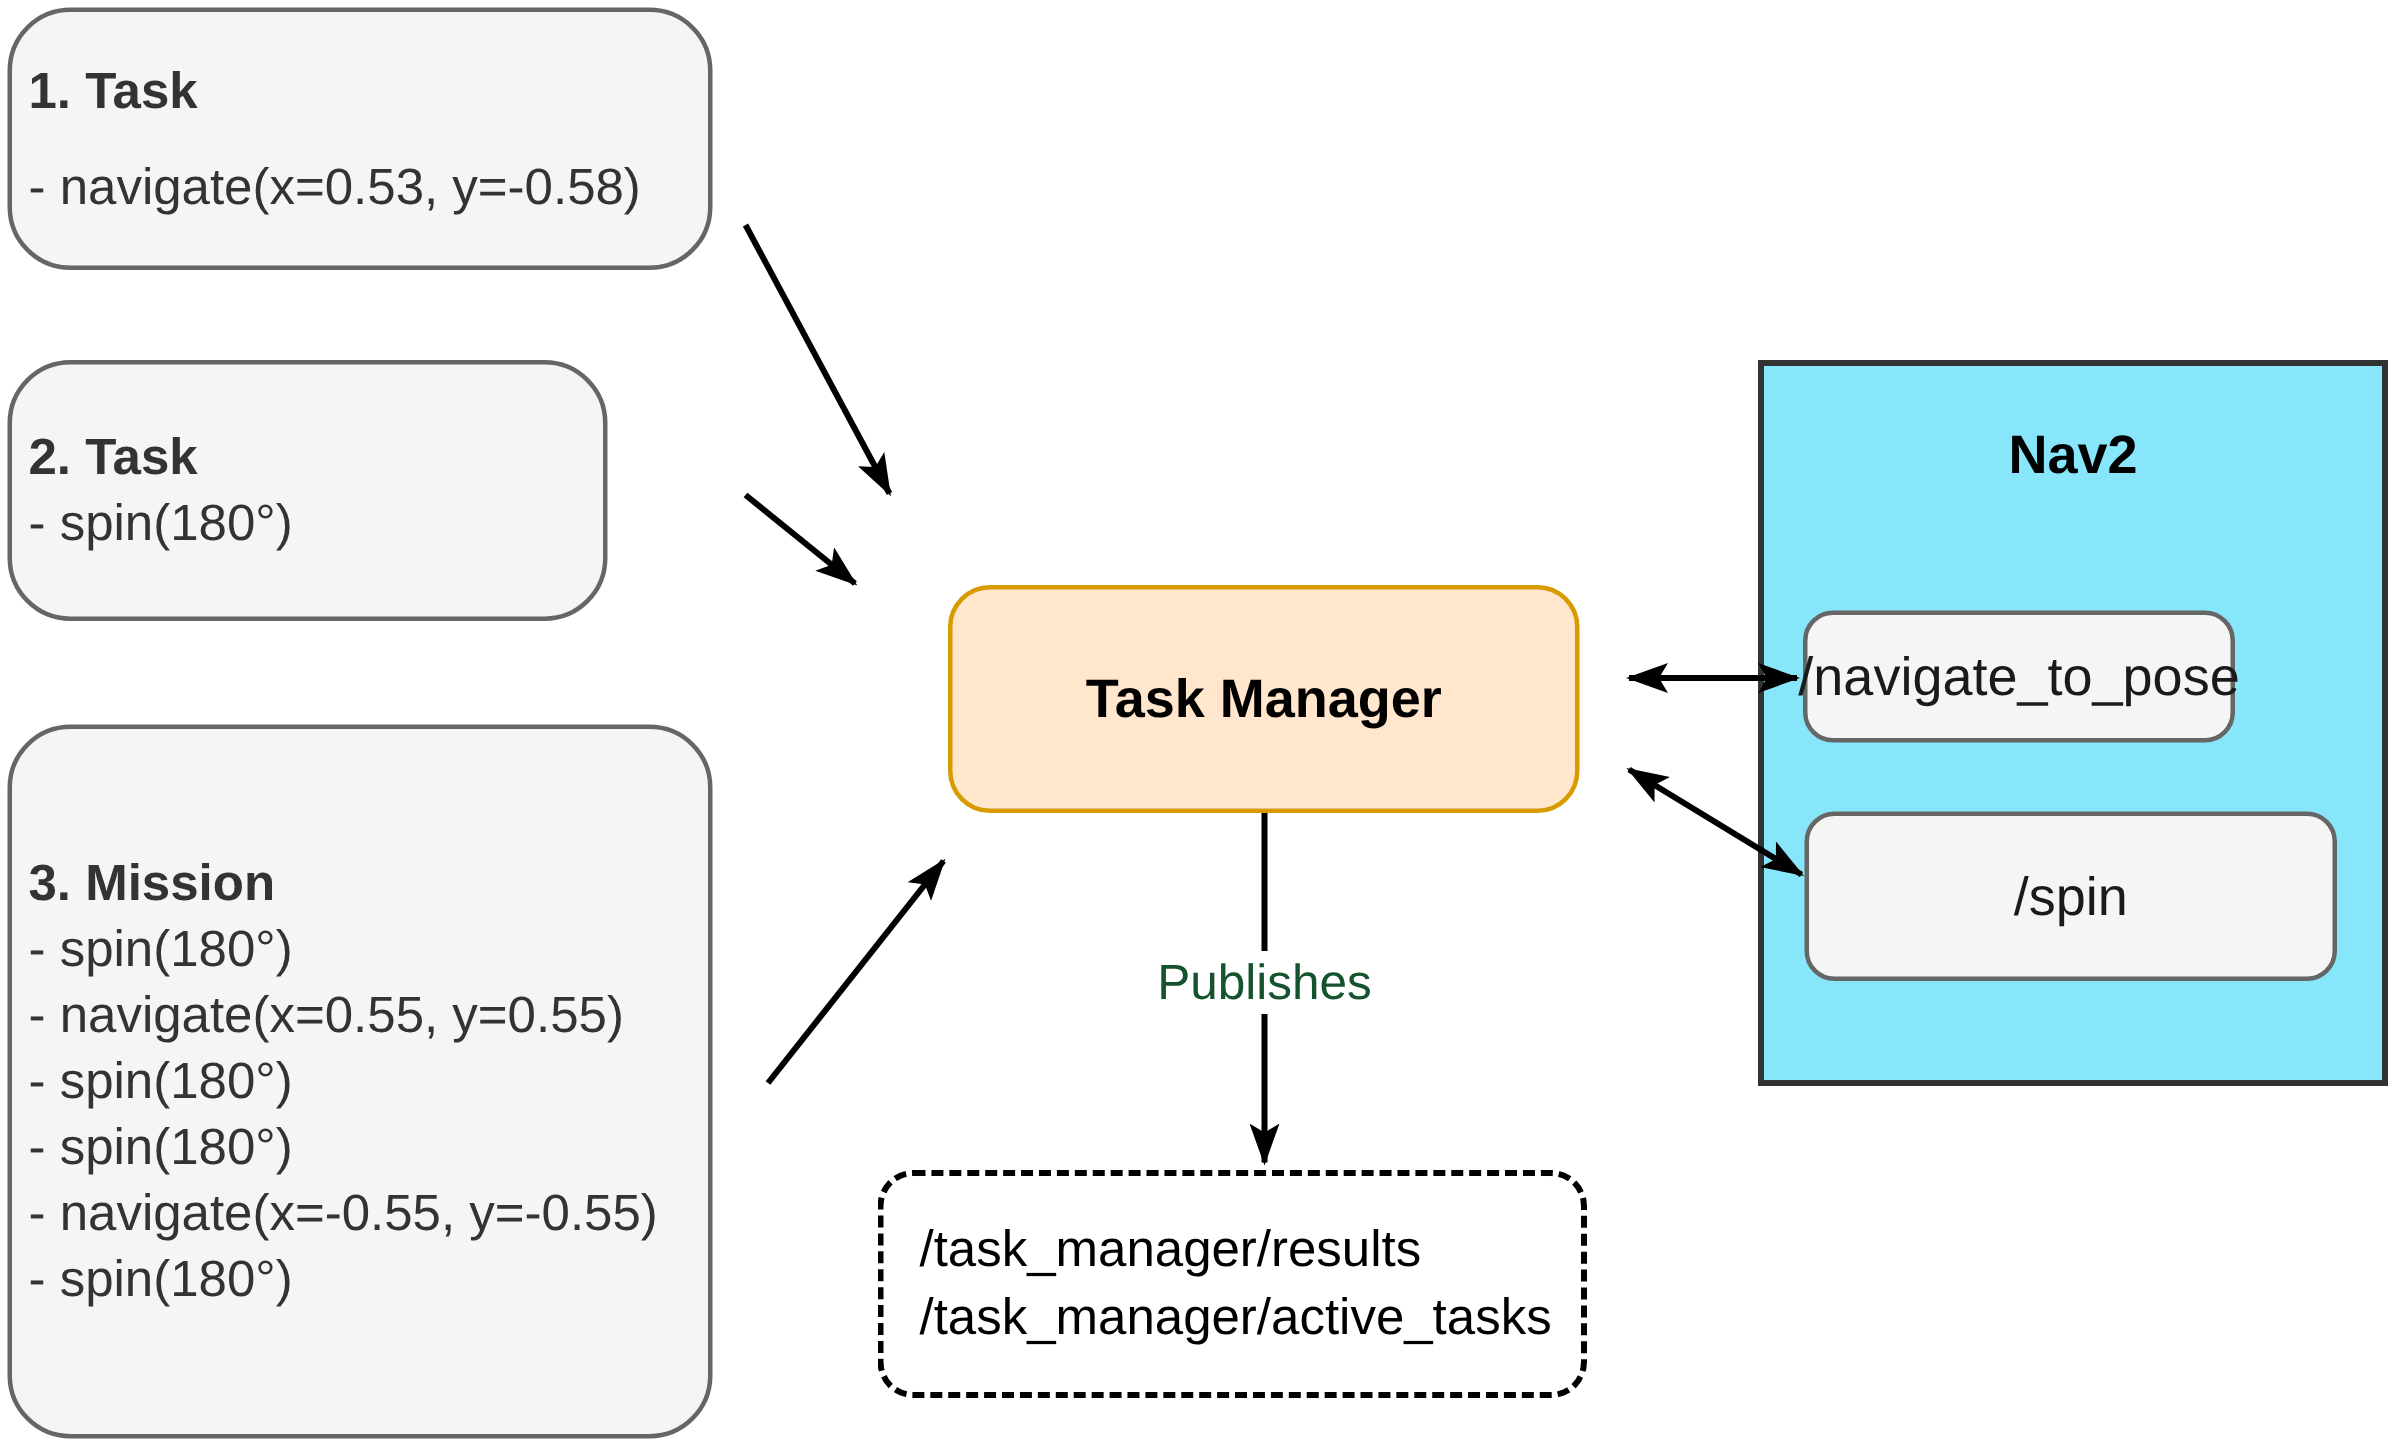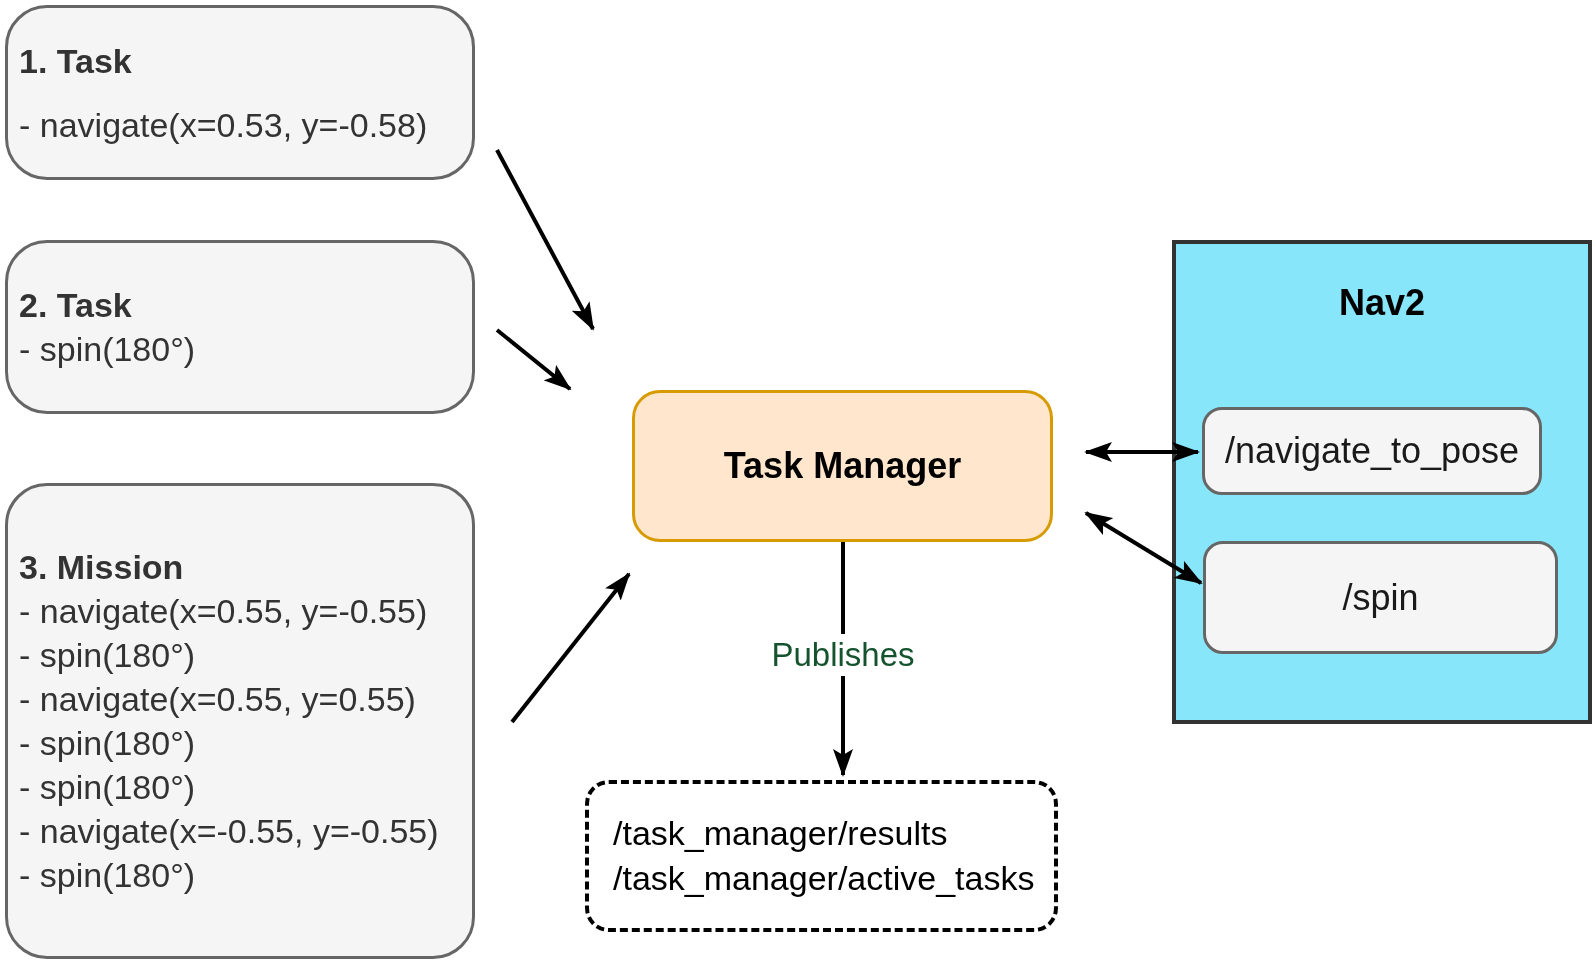--- a/index.html
+++ b/index.html
@@ -12,21 +12,21 @@
   
   .gray-box{
     background:#F5F5F5;border:3px solid #666666;border-radius:42px;
     color:#333333;font-size:34px;line-height:44px;
     display:flex;flex-direction:column;justify-content:center;
     padding-left:11px;padding-right:8px;
   }
   .gray-box .box-title{font-weight:bold;}
 
   #task1{left:5px;top:5px;width:470px;height:175px;gap:20px;}
-  #task2{left:5px;top:240px;width:470px;height:174px;}
+  #task2{left:5px;top:240px;width:400px;height:174px;}
   #mission{left:5px;top:483px;width:470px;height:476px;}
 
   
   #task-manager{
     left:632px;top:390px;width:421px;height:152px;
     background:#FFE6CC;border:3px solid #D79B00;border-radius:28px;
     display:flex;align-items:center;justify-content:center;
     font-size:36px;font-weight:bold;color:#000000;
   }
 
@@ -37,21 +37,21 @@
     text-align:center;color:#000000;
   }
   .nav2-title{margin-top:38px;font-size:36px;font-weight:bold;}
 
   
   .topic-box{
     background:#F5F5F5;border:3px solid #666666;border-radius:20px;
     display:flex;align-items:center;justify-content:center;
     font-size:36px;color:#1a1a1a;
   }
-  #topic-navigate{left:1202px;top:407px;width:340px;height:88px;}
+  #topic-navigate{left:1202px;top:407px;width:288px;height:88px;}
   #topic-spin{left:1203px;top:541px;width:355px;height:113px;}
 
   
   #published{
     left:585px;top:780px;width:473px;height:152px;
     background:#ffffff;border:4px dashed #000000;border-radius:24px;
     display:flex;flex-direction:column;justify-content:center;
     padding-left:24px;font-size:34px;line-height:45px;color:#000000;
   }
 
@@ -74,21 +74,20 @@
     <div class="box-line">- navigate(x=0.53, y=-0.58)</div>
   </div>
 
   <div class="node gray-box" id="task2">
     <div class="box-title">2. Task</div>
     <div class="box-line">- spin(180°)</div>
   </div>
 
   <div class="node gray-box" id="mission">
     <div class="box-title">3. Mission</div>
-    <div class="box-line">- navigate(x=0.55, y=-0.55)</div>
     <div class="box-line">- spin(180°)</div>
     <div class="box-line">- navigate(x=0.55, y=0.55)</div>
     <div class="box-line">- spin(180°)</div>
     <div class="box-line">- spin(180°)</div>
     <div class="box-line">- navigate(x=-0.55, y=-0.55)</div>
     <div class="box-line">- spin(180°)</div>
   </div>
 
   <div class="node" id="nav2">
     <div class="nav2-title">Nav2</div>

